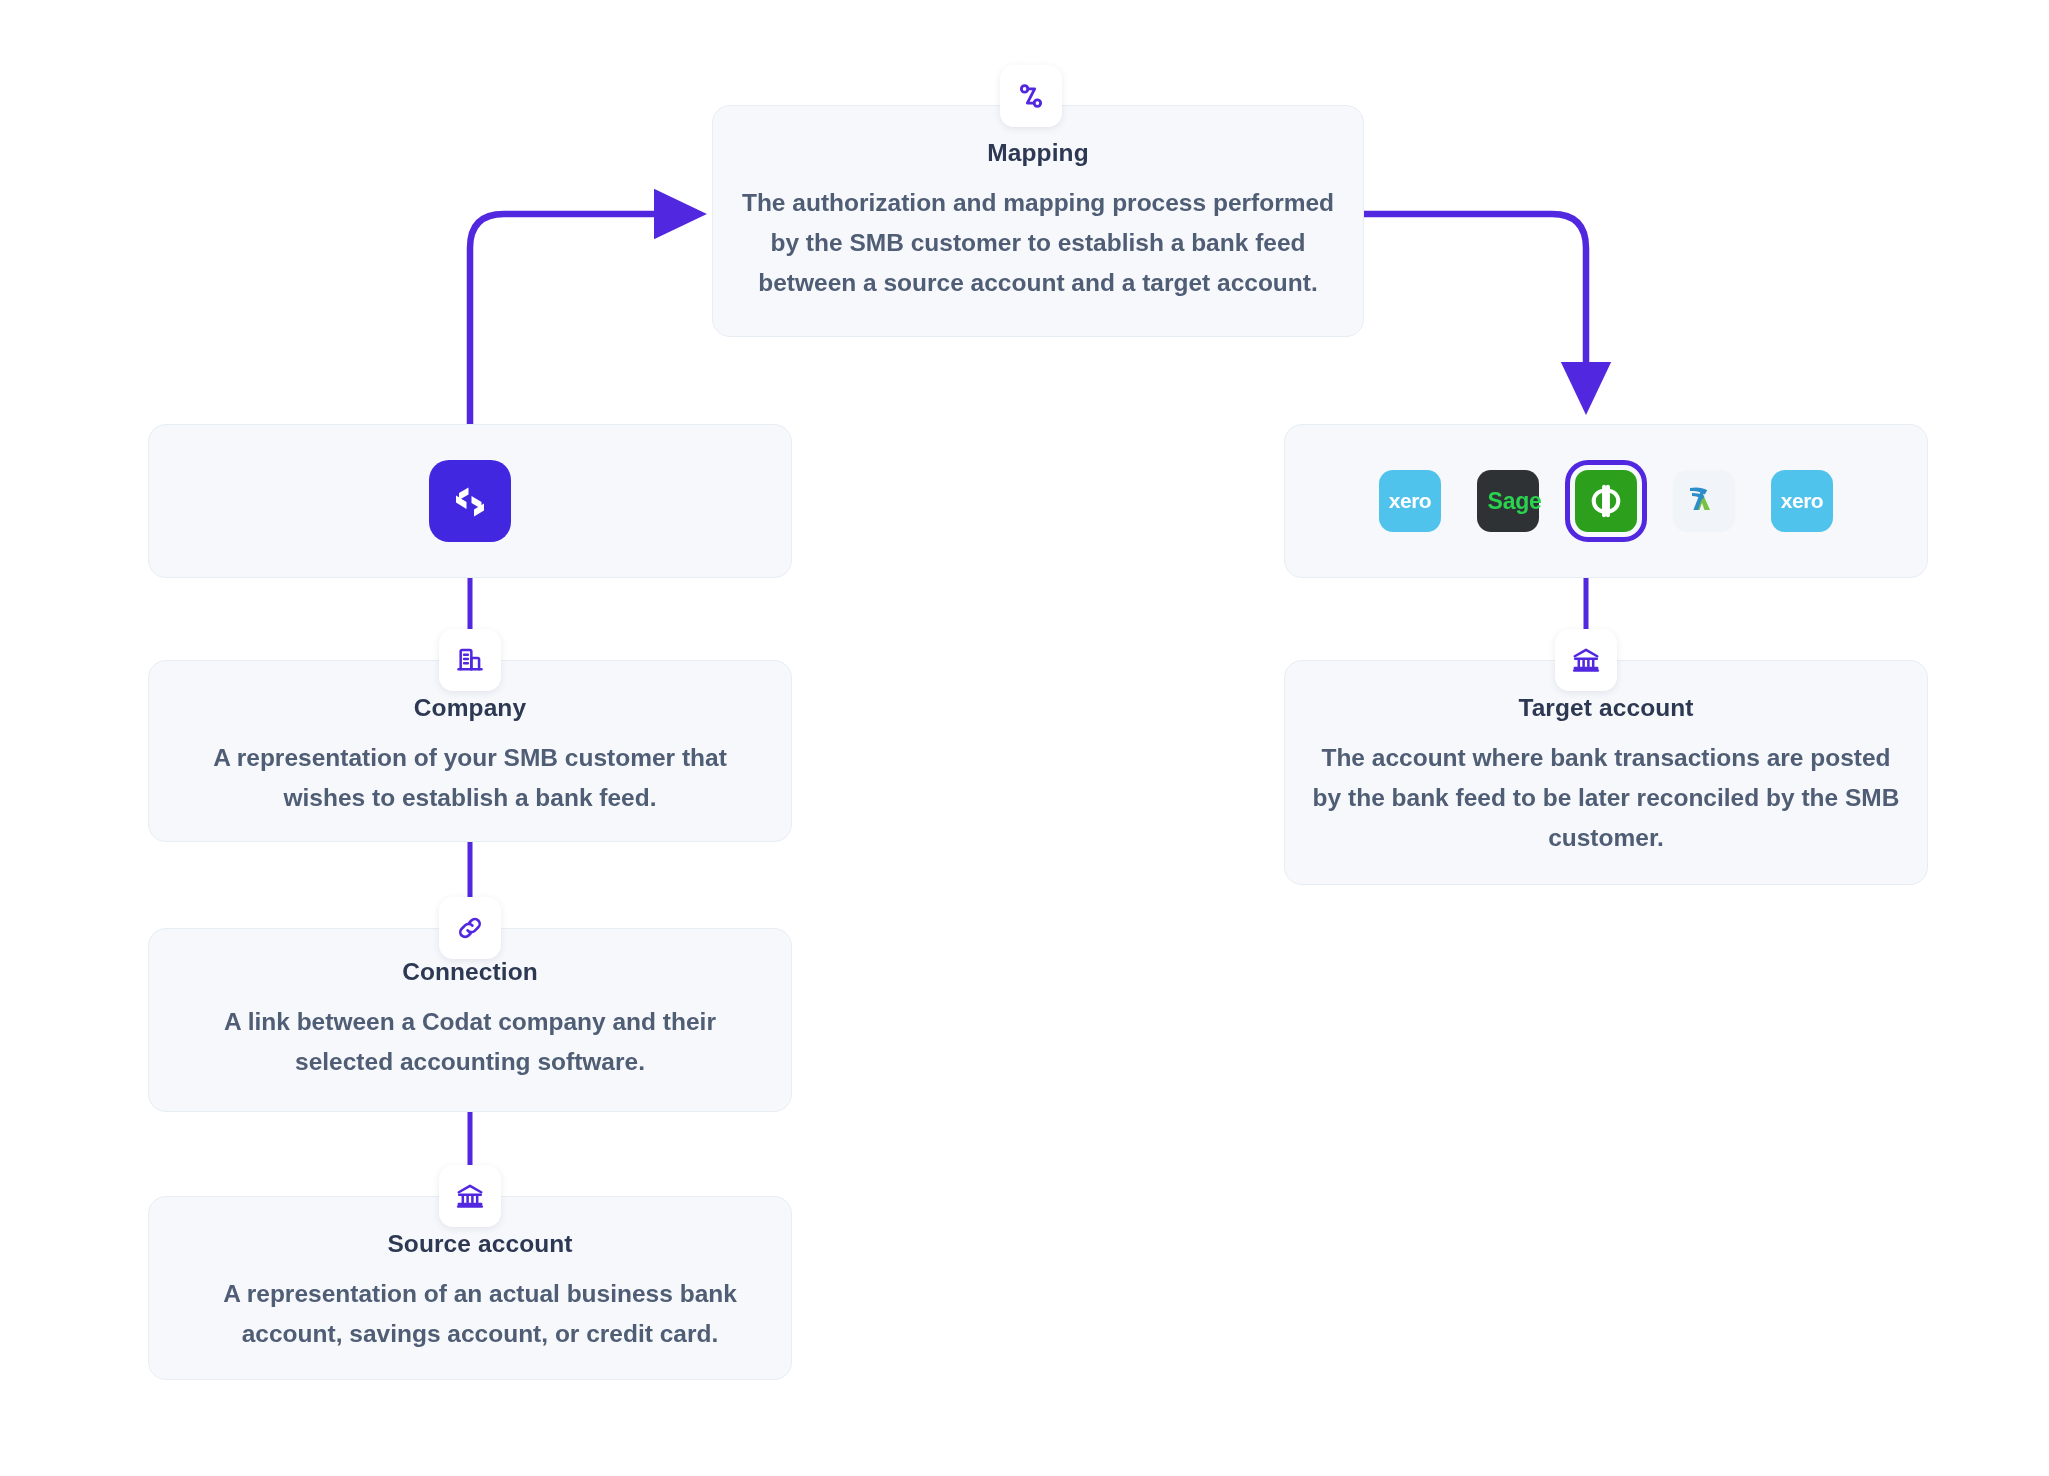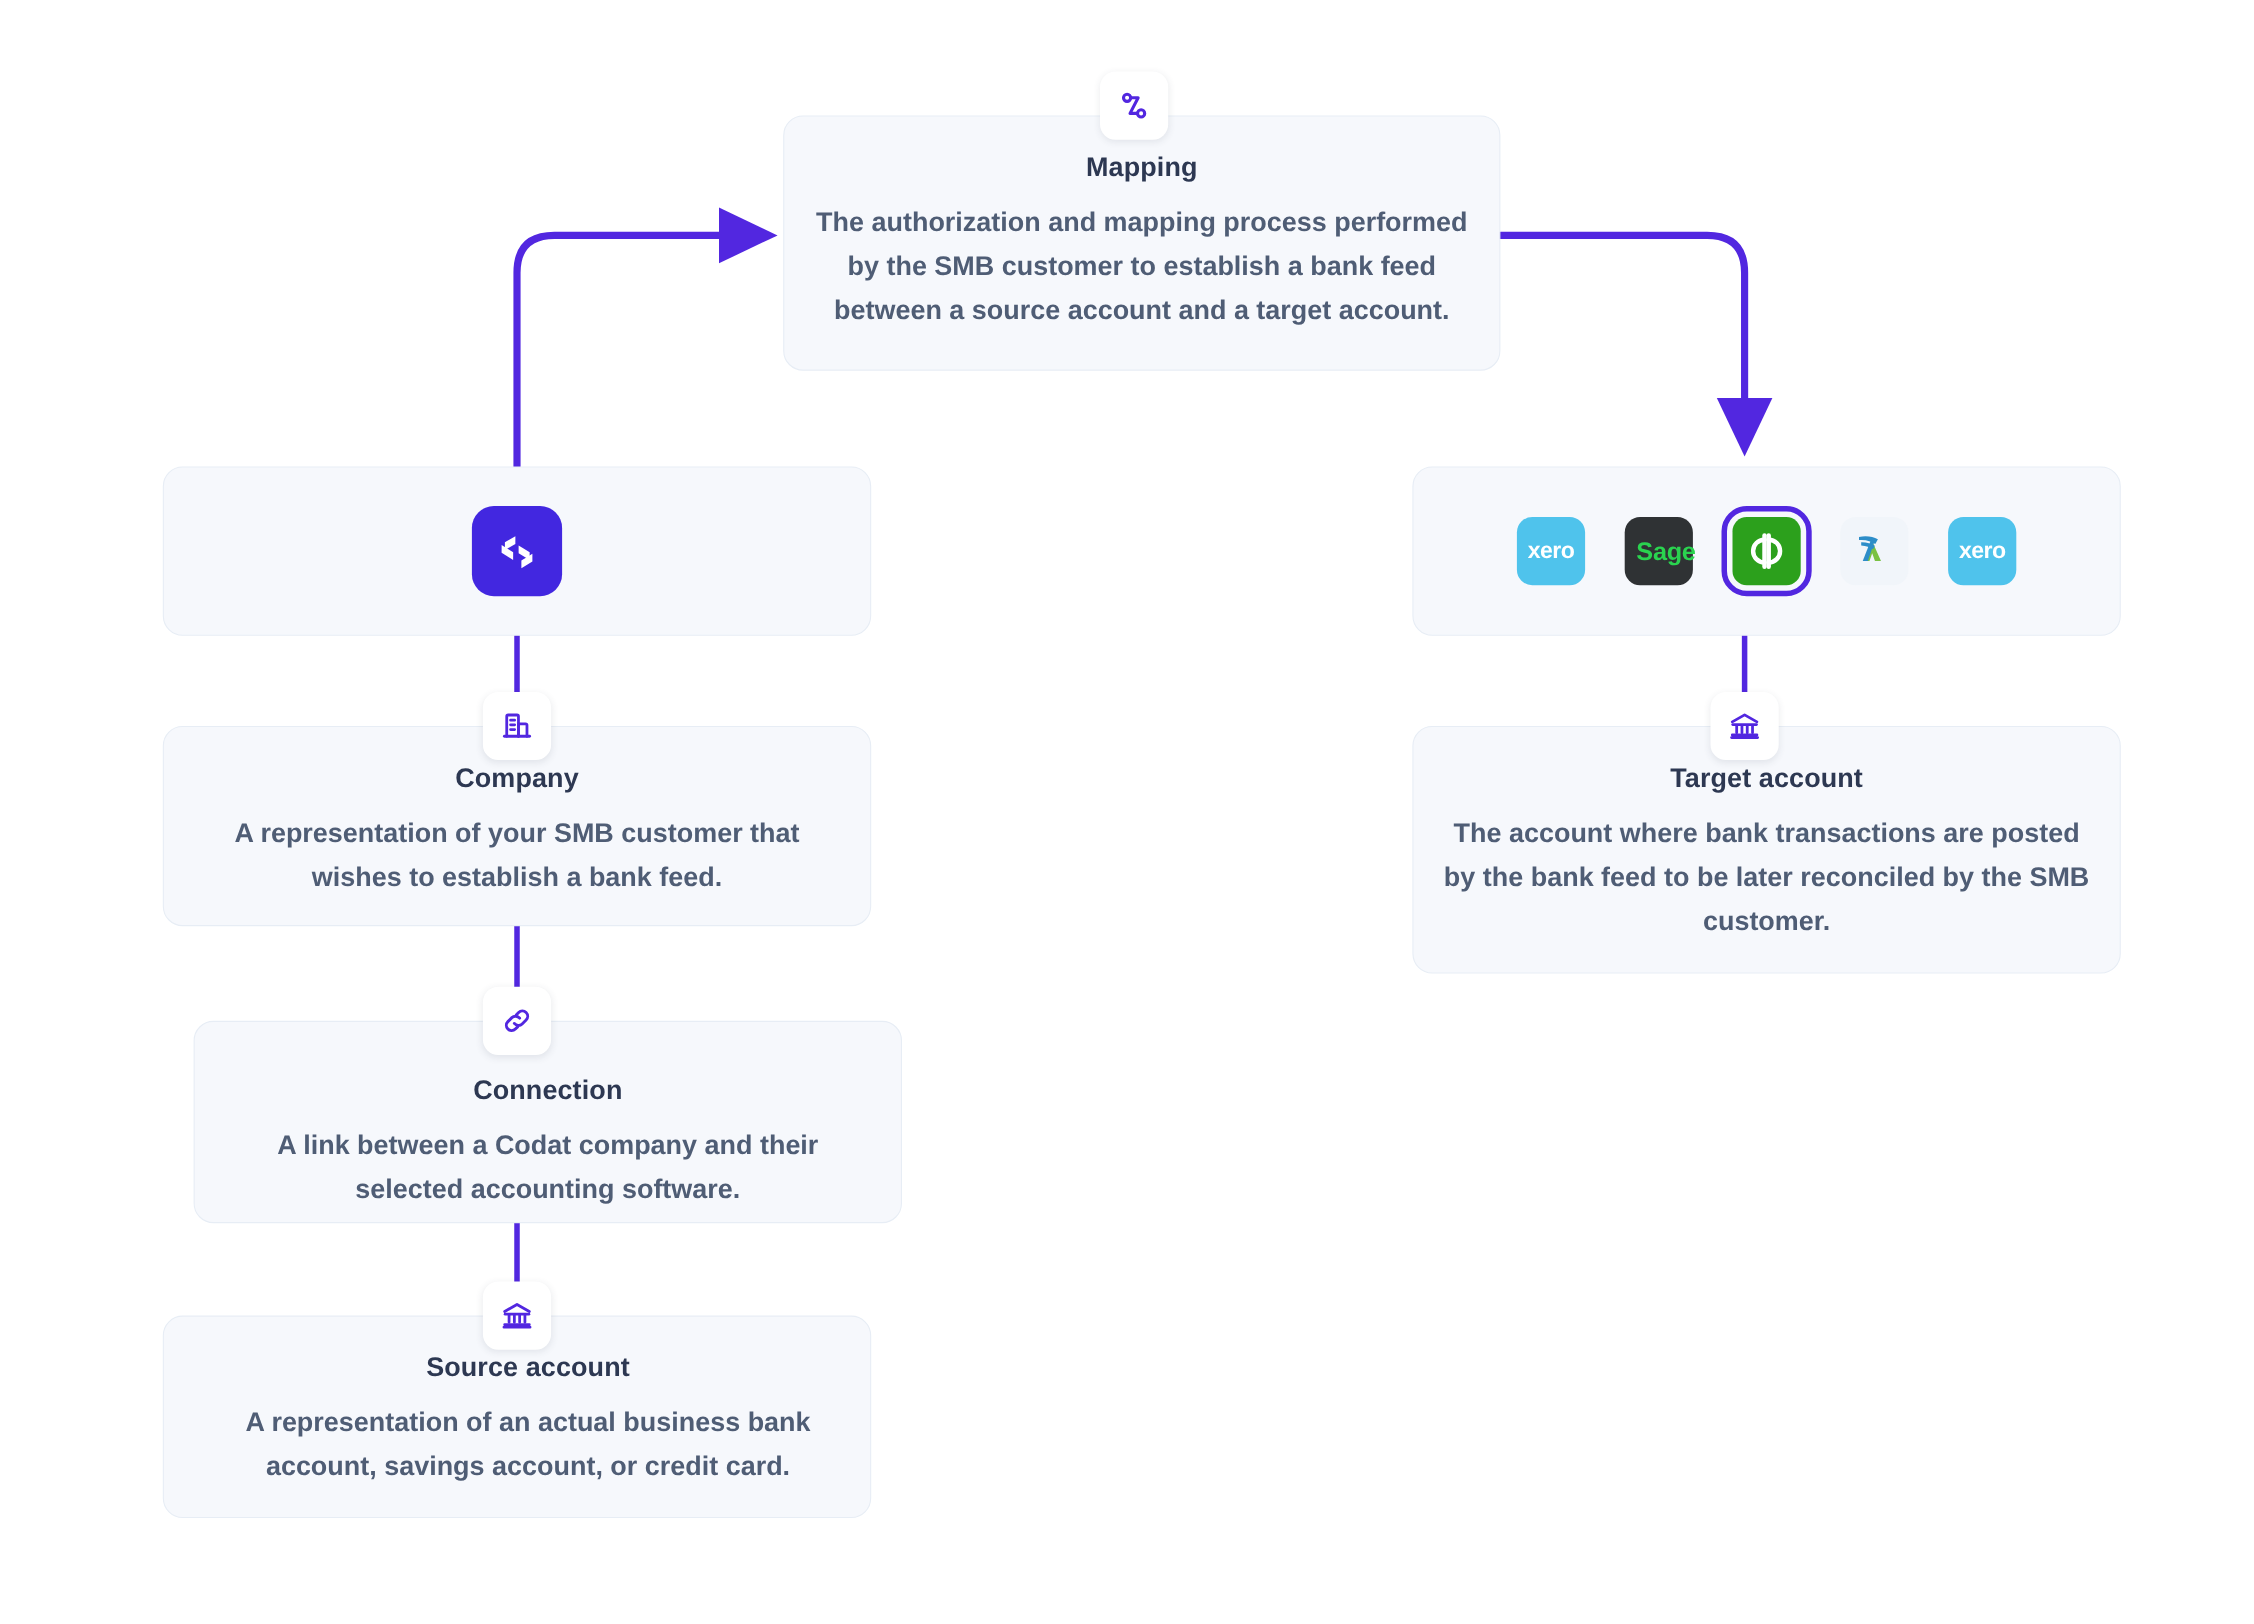--- a/index.html
+++ b/index.html
@@ -207,21 +207,21 @@
     <div class="card-title">Company</div>
     <div class="card-body">A representation of your SMB customer that wishes to establish a bank feed.</div>
   </div>
 
   <div class="chip" style="left:439px; top:897px;">
     <svg width="32" height="32" viewBox="0 0 24 24" fill="none" stroke="#5227e0" stroke-width="2" stroke-linecap="round" stroke-linejoin="round">
       <path d="M10.2 13.8 a3.6 3.6 0 0 0 5.3 .35 l2.7-2.7 a3.6 3.6 0 0 0 -5.1-5.1 l-1.5 1.5"></path>
       <path d="M13.8 10.2 a3.6 3.6 0 0 0 -5.3-.35 l-2.7 2.7 a3.6 3.6 0 0 0 5.1 5.1 l1.5-1.5"></path>
     </svg>
   </div>
-  <div class="card" style="left:148px; top:928px; width:644px; height:184px; padding-top:48px;margin-left:28px;">
+  <div class="card" style="left:148px; top:928px; width:644px; height:184px; padding-top:28px;">
     <div class="card-title">Connection</div>
     <div class="card-body">A link between a Codat company and their selected accounting software.</div>
   </div>
 
   <div class="chip" style="left:439px; top:1165px;">
     <svg width="32" height="32" viewBox="0 0 24 24" fill="none" stroke="#5227e0" stroke-width="1.9" stroke-linecap="round" stroke-linejoin="round">
       <path d="M3.6 9.2 L12 4.4 L20.4 9.2"></path>
       <path d="M3.9 11 H20.1"></path>
       <path d="M6.6 11.6 V16.6 M10.2 11.6 V16.6 M13.8 11.6 V16.6 M17.4 11.6 V16.6"></path>
       <path d="M3.6 18.1 H20.4 M3.1 19.9 H20.9"></path>

